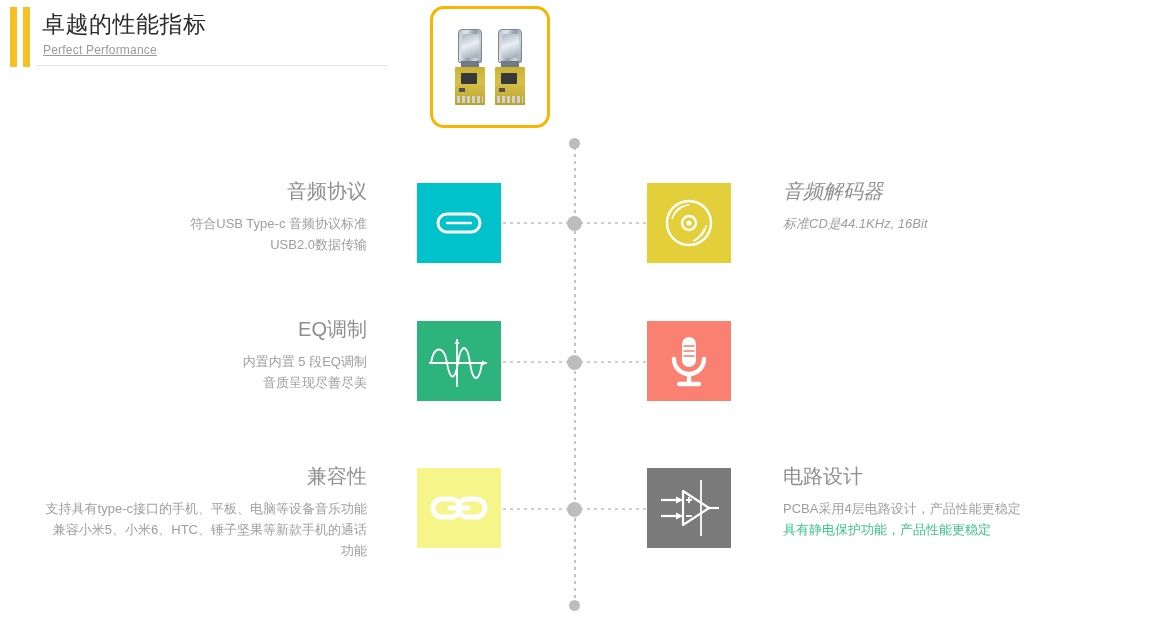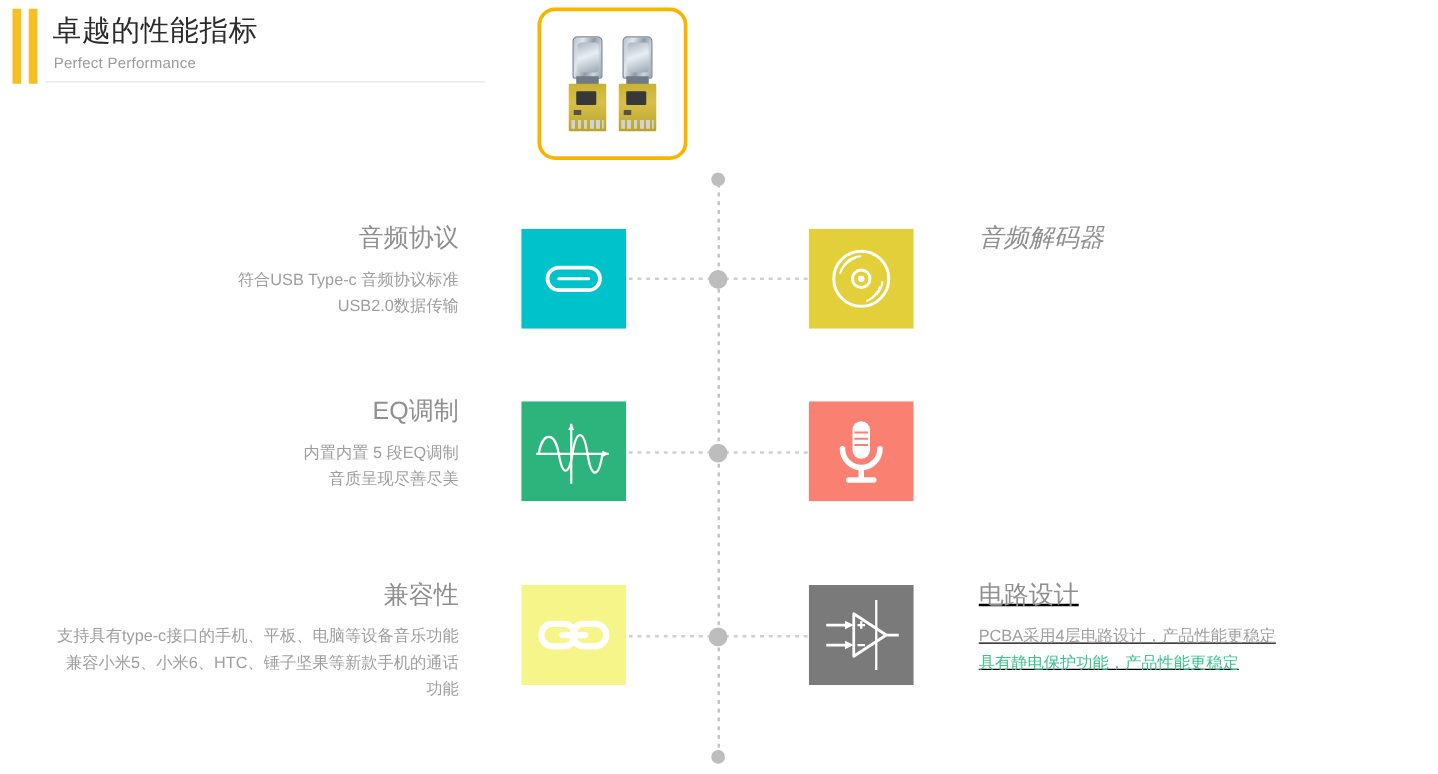--- a/index.html
+++ b/index.html
@@ -50,20 +50,21 @@
     white-space: nowrap;
   }
   .header-sub {
     position: absolute;
     left: 43px;
     top: 43px;
     font-size: 12px;
     color: #9a9a9a;
     letter-spacing: 0.2px;
     white-space: nowrap;
+    text-decoration: underline;
   }
   .header-rule {
     position: absolute;
     left: 36px;
     top: 65px;
     width: 352px;
     height: 1px;
     background: #e3e3e3;
   }
 
@@ -312,20 +313,21 @@
       <path d="M27 31 A18 18 0 0 1 38 23" fill="none" stroke="#ffffff" stroke-width="1.6"></path>
       <path d="M25 36 A18 18 0 0 1 34 25" fill="none" stroke="#ffffff" stroke-width="1.6"></path>
       <path d="M54 53 A18 18 0 0 0 59 42" fill="none" stroke="#ffffff" stroke-width="1.6"></path>
       <path d="M50 56 A18 18 0 0 0 57 46" fill="none" stroke="#ffffff" stroke-width="1.6"></path>
       <path d="M46 58 A18 18 0 0 0 55 50" fill="none" stroke="#ffffff" stroke-width="1.6"></path>
     </svg>
   </div>
   <div class="txt-right" style="top:-4px;font-style:italic;">
     <div class="feat-title">音频解码器</div>
     <div class="feat-desc">
+      <div>标准CD是44.1KHz, 16Bit</div>
     </div>
   </div>
 </div>
 
 <div class="row" style="top:321px;">
 
   <div class="tile left">
     <svg class="icon-svg" width="84" height="80" viewBox="0 0 84 80">
       <rect x="0" y="0" width="84" height="80" fill="#2db47d"></rect>
       <line x1="12" y1="42" x2="70" y2="42" stroke="#ffffff" stroke-width="1.8"></line>
@@ -386,20 +388,20 @@
       <line x1="14" y1="32" x2="32" y2="32" stroke="#ffffff" stroke-width="2.2"></line>
       <polygon points="36,32 29,28.6 29,35.4" fill="#ffffff"></polygon>
       <line x1="14" y1="48" x2="32" y2="48" stroke="#ffffff" stroke-width="2.2"></line>
       <polygon points="36,48 29,44.6 29,51.4" fill="#ffffff"></polygon>
       <line x1="62" y1="40" x2="72" y2="40" stroke="#ffffff" stroke-width="2.2"></line>
       <line x1="39" y1="32" x2="45" y2="32" stroke="#ffffff" stroke-width="1.8"></line>
       <line x1="42" y1="29" x2="42" y2="35" stroke="#ffffff" stroke-width="1.8"></line>
       <line x1="39" y1="48" x2="45" y2="48" stroke="#ffffff" stroke-width="1.8"></line>
     </svg>
   </div>
-  <div class="txt-right" style="top:-4px;text-decoration:underline;">
+  <div class="txt-right" style="top:-4px;">
     <div class="feat-title">电路设计</div>
     <div class="feat-desc">
       <div>PCBA采用4层电路设计，产品性能更稳定</div>
       <div class="hl">具有静电保护功能，产品性能更稳定</div>
     </div>
   </div>
 </div>
 
 </body></html>

